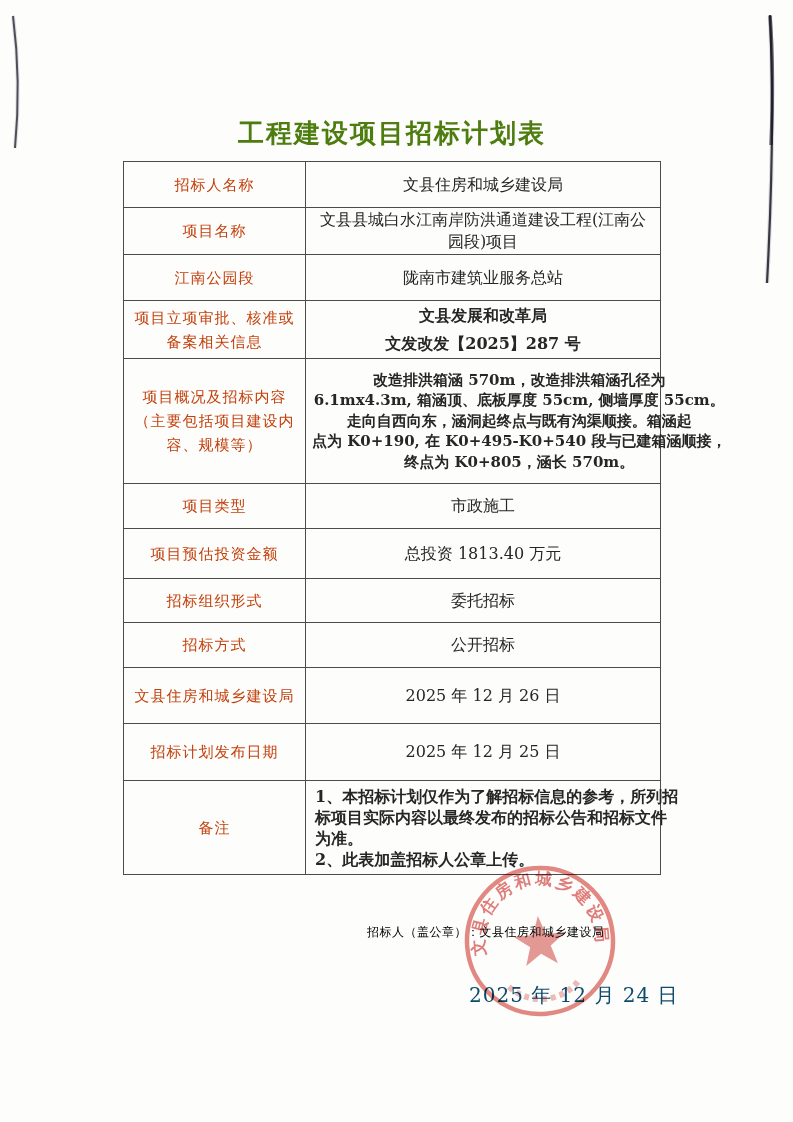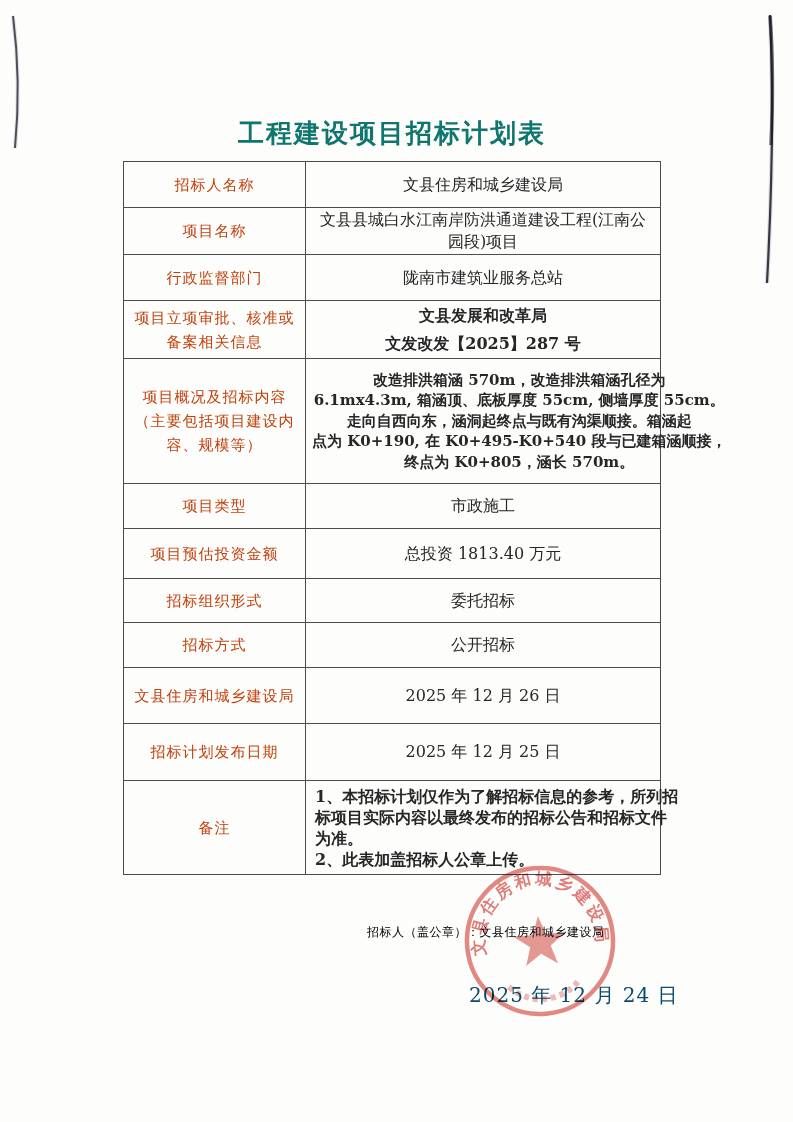--- a/index.html
+++ b/index.html
@@ -18,21 +18,21 @@
     position: absolute; left: 0; top: 0; width: 793px; height: 1122px;
     pointer-events: none;
   }
   .doc-title {
     position: absolute;
     left: 123px; top: 116px; width: 538px;
     text-align: center;
     font-size: 26px;
     font-weight: bold;
     letter-spacing: 2px;
-    color: #0f766e;
+    color: #4d7c0f;
   }
   .doc-table {
     position: absolute;
     left: 123px; top: 161px; width: 538px;
     border: 1px solid #4c4c4c;
   }
   .tr { display: flex; border-bottom: 1px solid #4c4c4c; }
   .tr:last-child { border-bottom: none; }
   .td-label {
     width: 182px;
@@ -108,21 +108,21 @@
       <div class="td-label">招标人名称</div>
       <div class="td-value">文县住房和城乡建设局</div>
     </div>
 
     <div class="tr" style="height:47px">
       <div class="td-label">项目名称</div>
       <div class="td-value">文县县城白水江南岸防洪通道建设工程(江南公园段)项目</div>
     </div>
 
     <div class="tr" style="height:46px">
-      <div class="td-label">行政监督部门</div>
+      <div class="td-label">江南公园段</div>
       <div class="td-value">陇南市建筑业服务总站</div>
     </div>
 
     <div class="tr" style="height:58px">
       <div class="td-label">项目立项审批、核准或备案相关信息</div>
       <div class="td-value gapped">
         <div class="vline">文县发展和改革局</div>
         <div class="vline">文发改发【2025】287 号</div>
       </div>
     </div>

